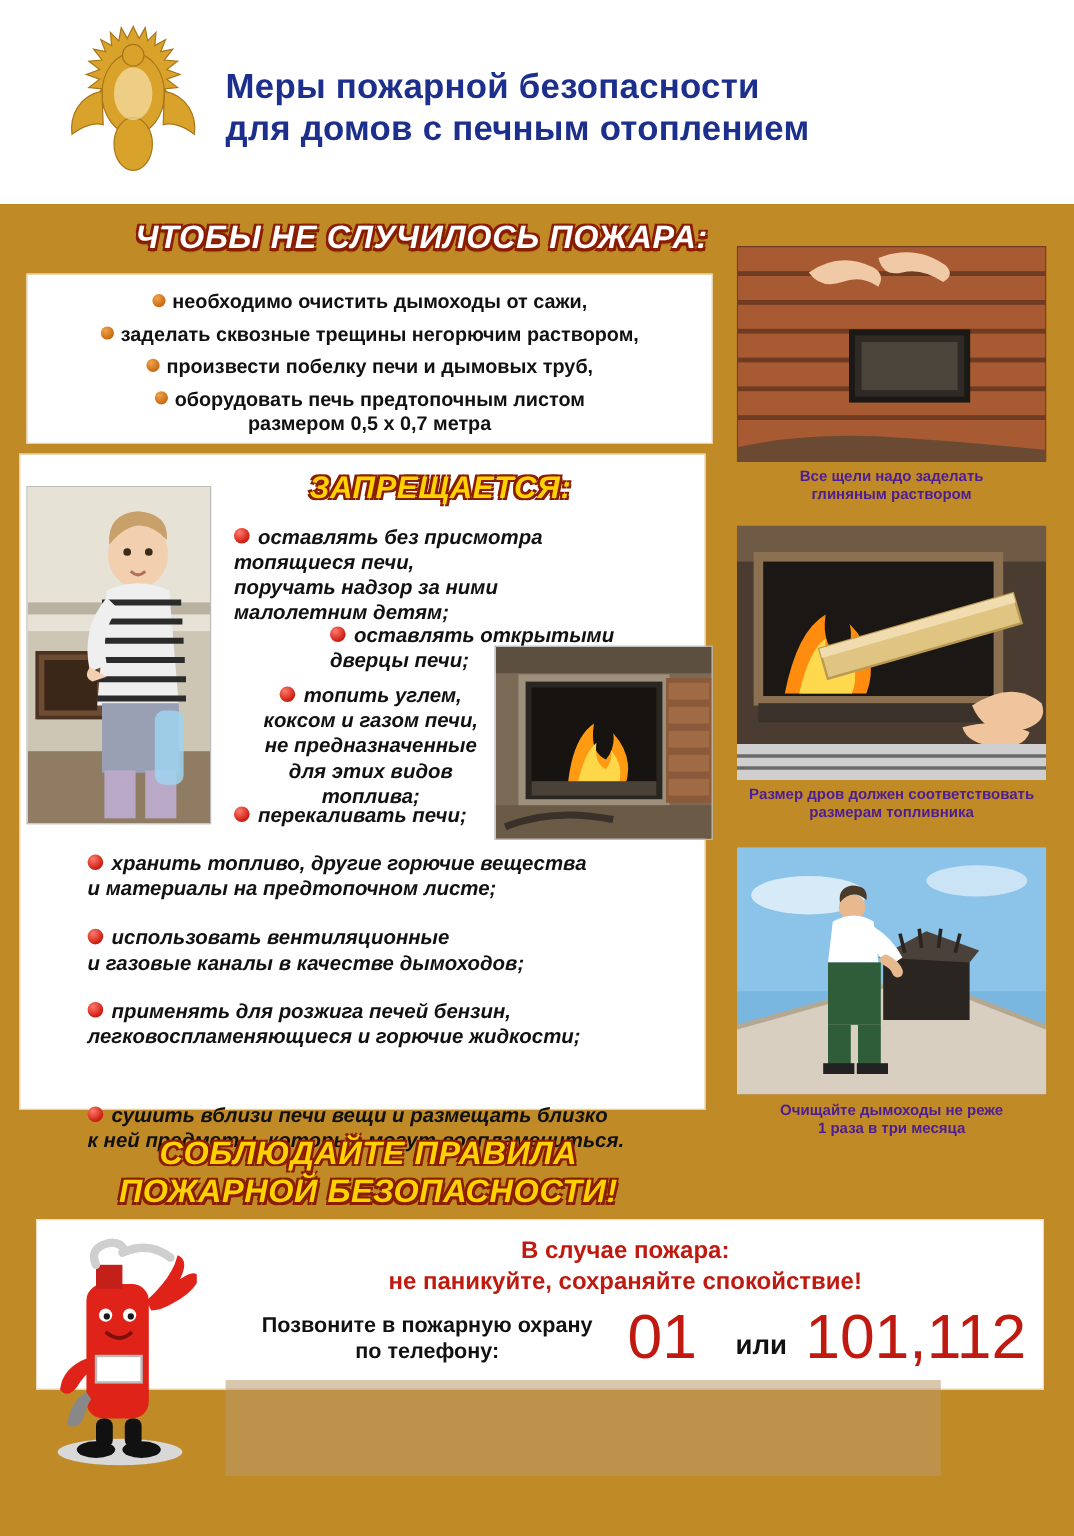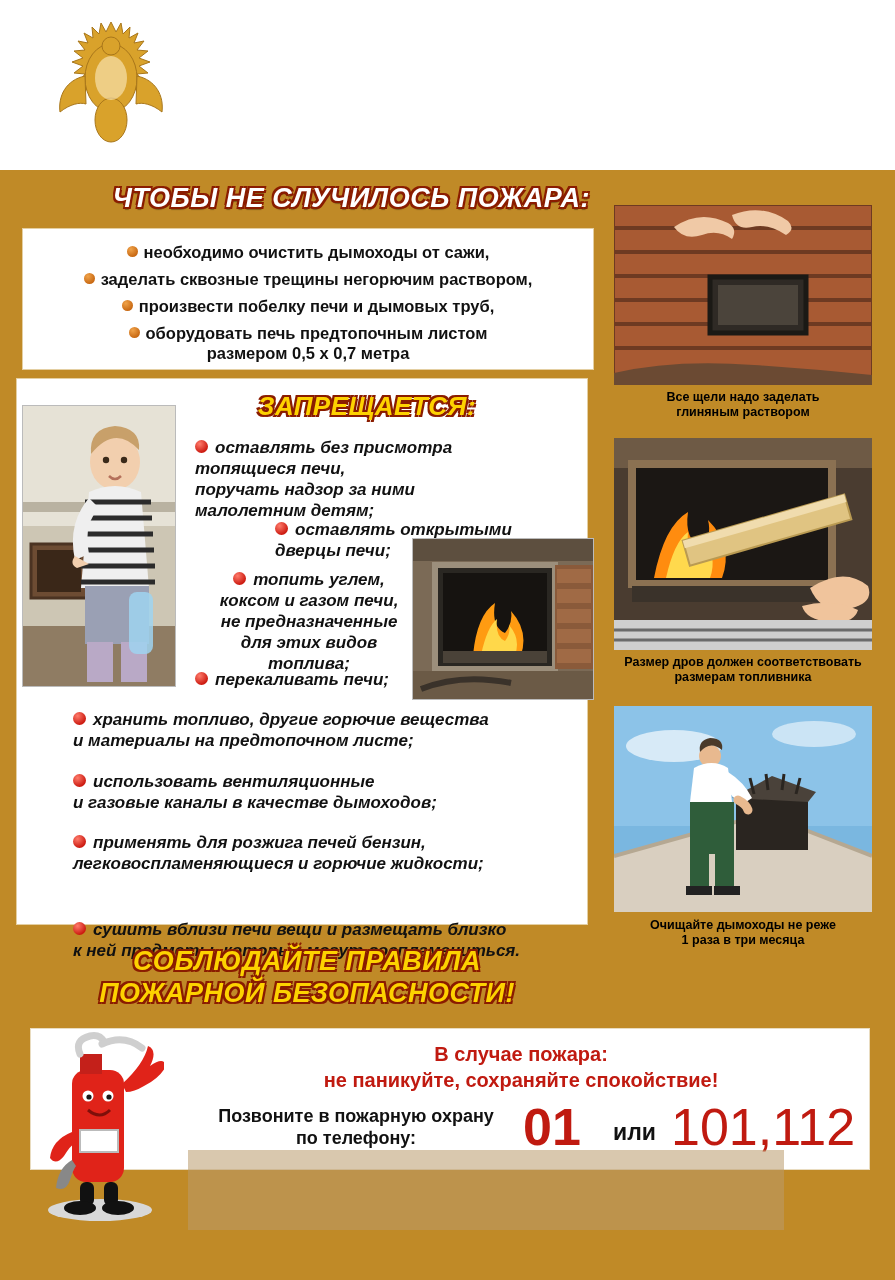--- a/index.html
+++ b/index.html
@@ -117,21 +117,21 @@
 
   
   .rphoto{position:absolute;overflow:hidden;}
   .rp1{left:614px;top:205px;width:258px;height:180px;}
   .rp2{left:614px;top:438px;width:258px;height:212px;}
   .rp3{left:614px;top:706px;width:258px;height:206px;}
 
   .rcap{
     position:absolute;
     width:258px;text-align:center;
-    font-size:12.5px;font-weight:bold;color:#000000;line-height:15px;
+    font-size:12.5px;font-weight:bold;color:#4c1d95;line-height:15px;
   }
   .rc1{left:614px;top:390px;}
   .rc2{left:614px;top:655px;}
   .rc3{left:614px;top:918px;}
 
   
   .slogan{
     position:absolute;left:24px;top:945px;width:566px;
     text-align:center;
     font-size:27px;font-weight:bold;font-style:italic;
@@ -139,37 +139,37 @@
     line-height:32px;
     text-shadow:
       -2px -2px 0 #8a1c00, 2px -2px 0 #8a1c00,
       -2px 2px 0 #8a1c00, 2px 2px 0 #8a1c00;
     letter-spacing:0.5px;
   }
 
   
   .emergency{
     position:absolute;left:30px;top:1016px;width:838px;height:140px;
-    background:#ffffff;border:1px solid #e9dcc0;margin-top:12px;
+    background:#ffffff;border:1px solid #e9dcc0;
   }
   .em-line1{
     position:absolute;left:170px;top:14px;width:640px;text-align:center;
     font-size:20px;font-weight:bold;color:#c01a10;
   }
   .em-line2{
     position:absolute;left:150px;top:40px;width:680px;text-align:center;
     font-size:20px;font-weight:bold;color:#c01a10;
   }
   .em-call{
     position:absolute;left:160px;top:76px;width:330px;text-align:center;
     font-size:18px;font-weight:bold;color:#111;line-height:22px;
   }
   .em-num1{
     position:absolute;left:492px;top:68px;
-    font-size:52px;font-weight:bold;color:#c01a10;
+    font-size:52px;font-weight:normal;color:#c01a10;
   }
   .em-or{
     position:absolute;left:582px;top:90px;
     font-size:23px;font-weight:bold;color:#111;
   }
   .em-num2{
     position:absolute;left:640px;top:68px;
     font-size:52px;font-weight:normal;color:#c01a10;
   }
 
@@ -195,20 +195,24 @@
           <ellipse cx="65" cy="62" rx="26" ry="34"></ellipse>
           <path d="M39 60 C20 64 12 80 14 96 c10-8 20-10 26-8z"></path>
           <path d="M91 60 c19 4 27 20 25 36 -10-8-20-10-26-8z"></path>
           <ellipse cx="65" cy="104" rx="16" ry="22"></ellipse>
           <circle cx="65" cy="30" r="9"></circle>
         </g>
         <g fill="#fff3cf" opacity=".55">
           <ellipse cx="65" cy="62" rx="16" ry="22"></ellipse>
         </g>
       </svg>
+    </div>
+    <div class="header-title">
+      <span class="l1">Меры пожарной безопасности</span>
+      <span class="l2">для домов с печным отоплением</span>
     </div>
   </div>
 
   <div class="banner-1">ЧТОБЫ НЕ СЛУЧИЛОСЬ ПОЖАРА:</div>
 
   <div class="card-prevent">
     <ul>
       <li>
         <span class="bullet-o"></span><span>необходимо очистить  дымоходы от сажи,</span>
       </li>

